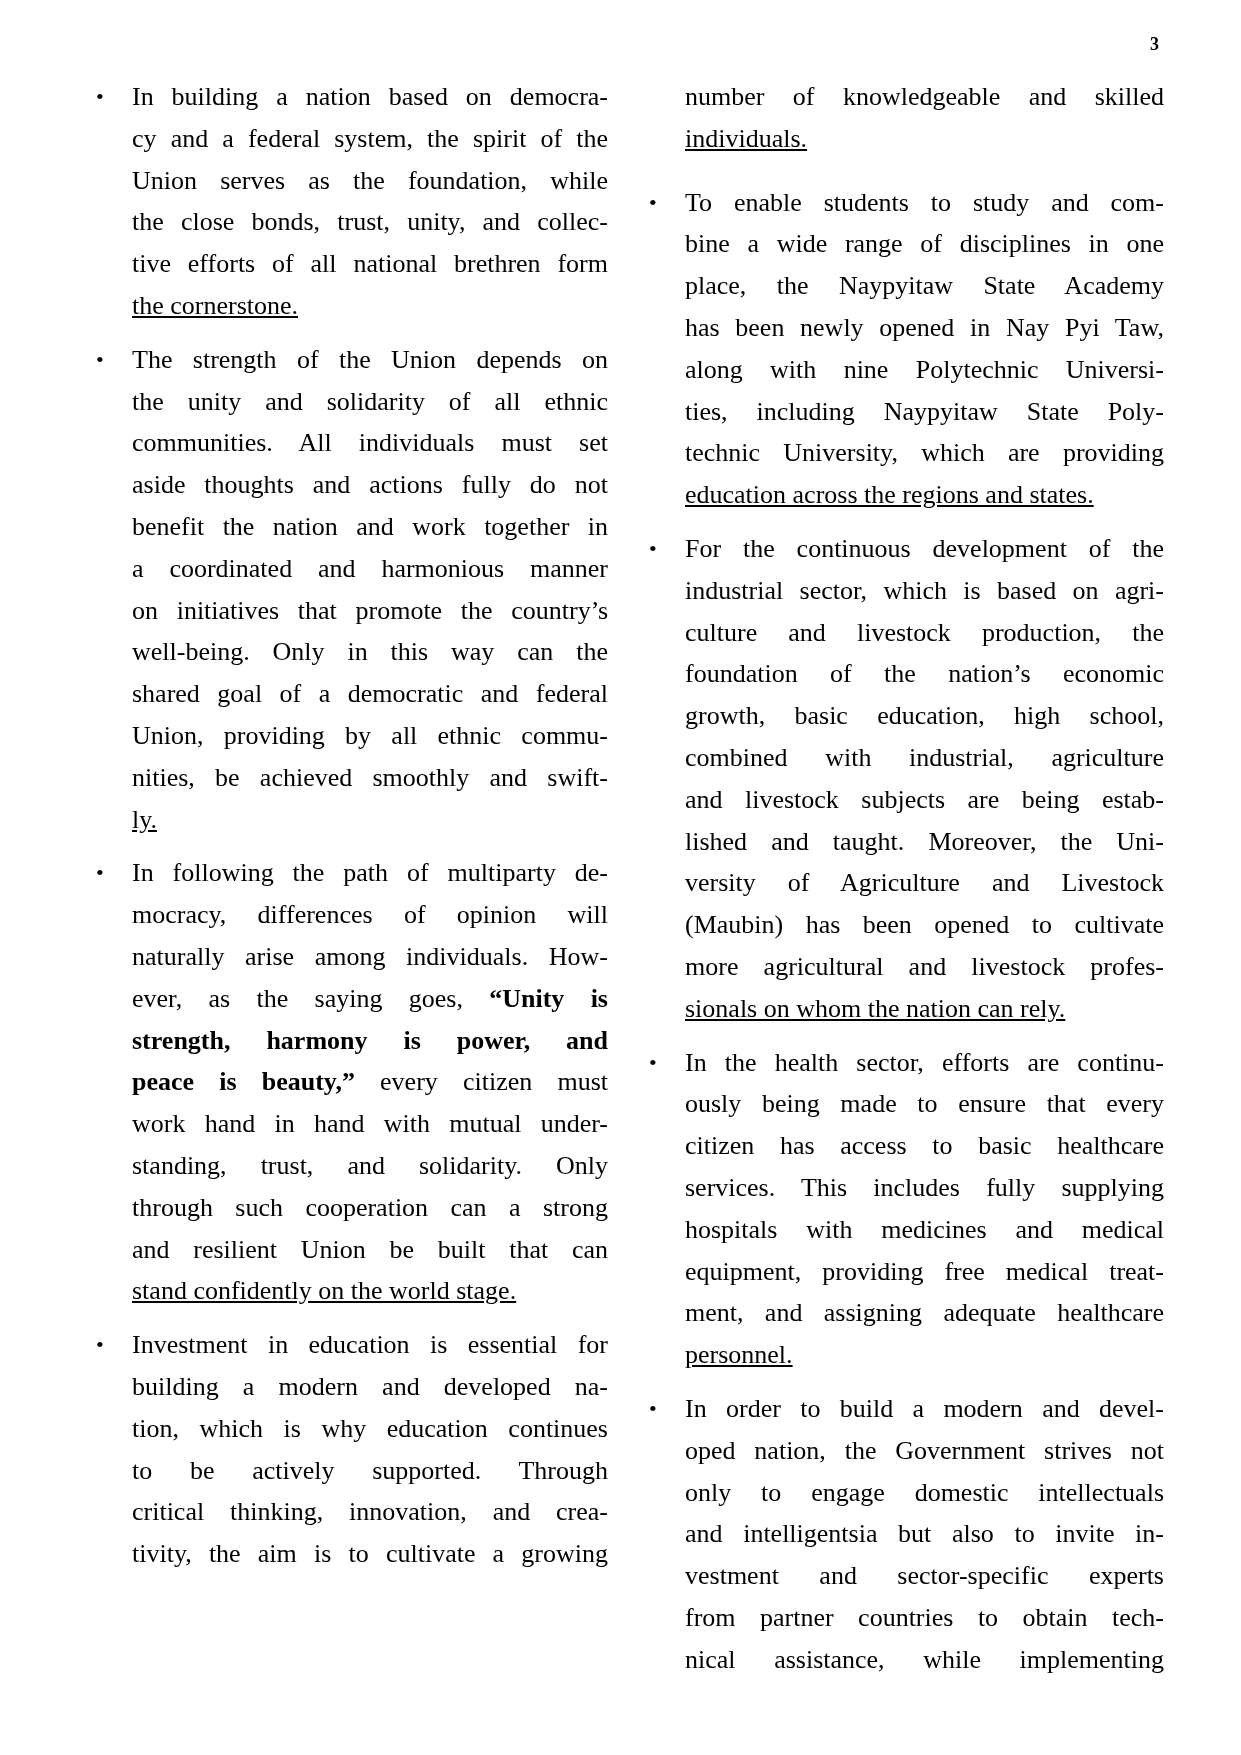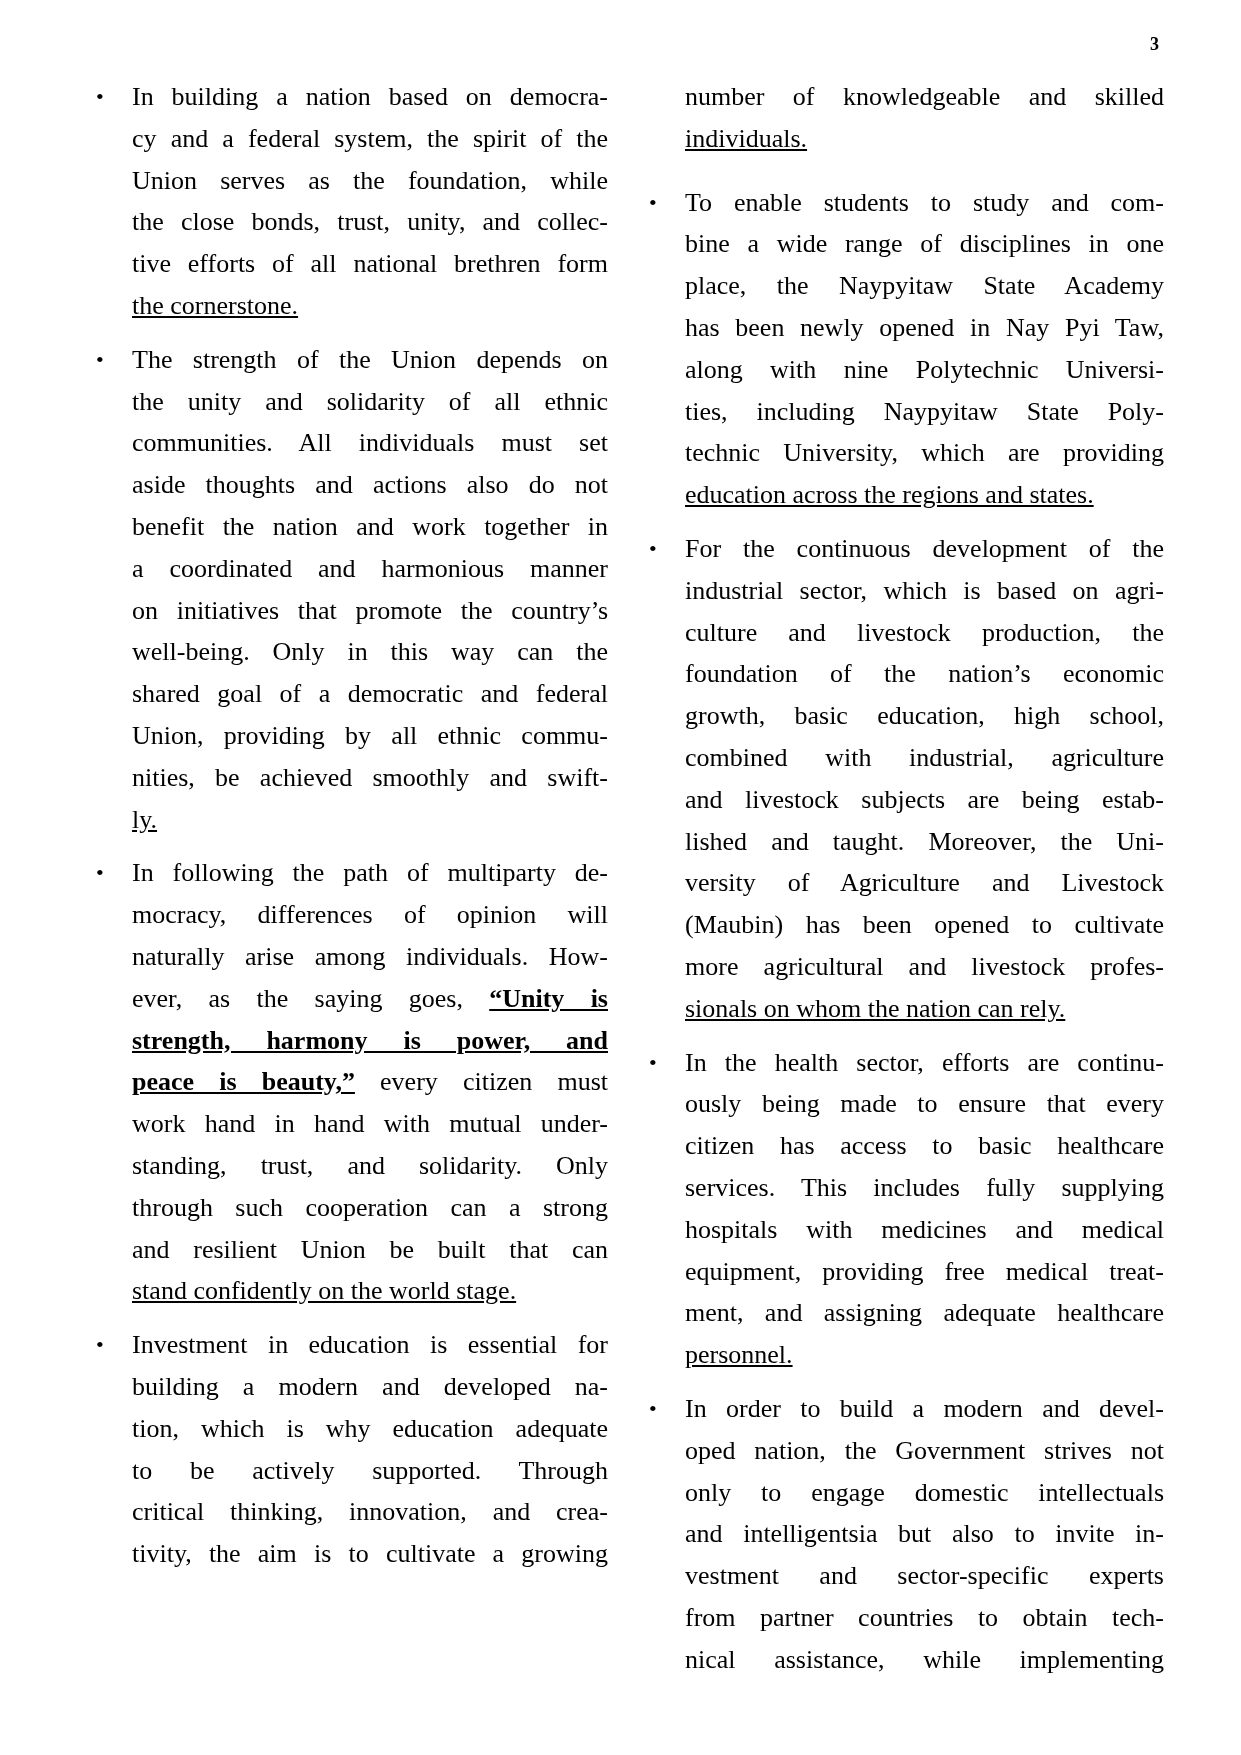--- a/index.html
+++ b/index.html
@@ -5,21 +5,21 @@
   html,body{margin:0;padding:0;background:#fff;}
   body{width:1241px;height:1755px;position:relative;overflow:hidden;font-family:"Liberation Serif","DejaVu Serif",serif;color:#000;}
   .page-num{position:absolute;left:1150px;top:34px;font-size:18px;font-weight:bold;}
   .col{position:absolute;top:76px;}
   .col-left{left:100px;width:508px;}
   .col-right{left:653px;width:511px;}
   .item{position:relative;padding-left:32px;margin-bottom:12px;}
   .item .bullet{position:absolute;left:-4px;top:0;font-size:22px;line-height:41.8px;}
   .line{display:block;font-size:26px;line-height:41.8px;text-align:justify;text-align-last:justify;white-space:nowrap;}
   .line.last{text-align-last:left;text-decoration:underline;}
-  .line b{font-weight:bold;text-decoration:underline;}
+  .line b{font-weight:bold;}
   .cont{padding-left:32px;margin-bottom:22px;}
 </style>
 </head>
 <body>
 
 <div class="page-num">3</div>
 
 <div class="col col-left">
 
   <div class="item">
@@ -30,21 +30,21 @@
     <span class="line">the close bonds, trust, unity, and collec-</span>
     <span class="line">tive efforts of all national brethren form</span>
     <span class="line last">the cornerstone.</span>
   </div>
 
   <div class="item">
     <span class="bullet">•</span>
     <span class="line">The strength of the Union depends on</span>
     <span class="line">the unity and solidarity of all ethnic</span>
     <span class="line">communities. All individuals must set</span>
-    <span class="line">aside thoughts and actions also do not</span>
+    <span class="line">aside thoughts and actions fully do not</span>
     <span class="line">benefit the nation and work together in</span>
     <span class="line">a coordinated and harmonious manner</span>
     <span class="line">on initiatives that promote the country’s</span>
     <span class="line">well-being. Only in this way can the</span>
     <span class="line">shared goal of a democratic and federal</span>
     <span class="line">Union, providing by all ethnic commu-</span>
     <span class="line">nities, be achieved smoothly and swift-</span>
     <span class="line last">ly.</span>
   </div>
 
@@ -60,21 +60,21 @@
     <span class="line">standing, trust, and solidarity. Only</span>
     <span class="line">through such cooperation can a strong</span>
     <span class="line">and resilient Union be built that can</span>
     <span class="line last">stand confidently on the world stage.</span>
   </div>
 
   <div class="item">
     <span class="bullet">•</span>
     <span class="line">Investment in education is essential for</span>
     <span class="line">building a modern and developed na-</span>
-    <span class="line">tion, which is why education adequate</span>
+    <span class="line">tion, which is why education continues</span>
     <span class="line">to be actively supported. Through</span>
     <span class="line">critical thinking, innovation, and crea-</span>
     <span class="line">tivity, the aim is to cultivate a growing</span>
   </div>
 </div>
 
 <div class="col col-right">
 
   <div class="cont">
     <span class="line">number of knowledgeable and skilled</span>

